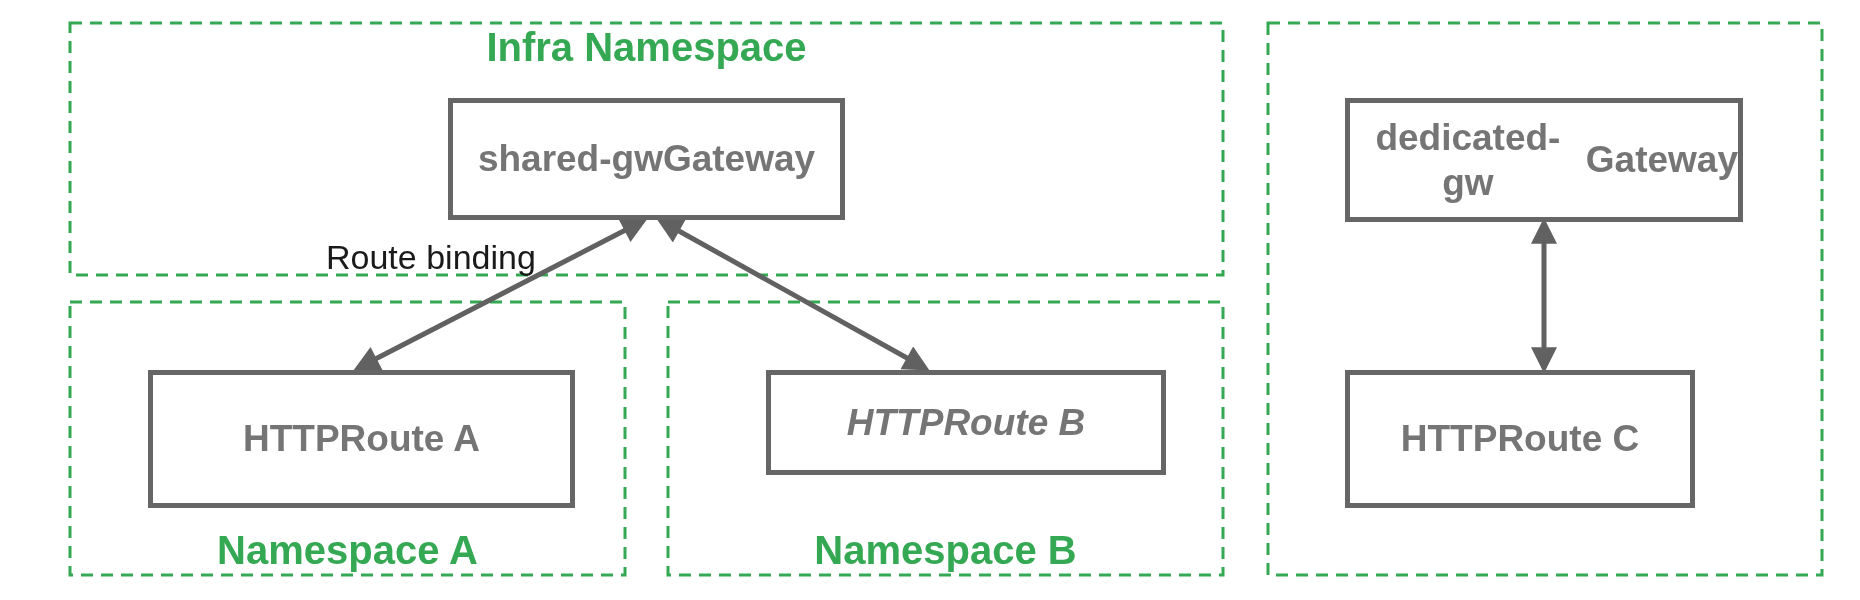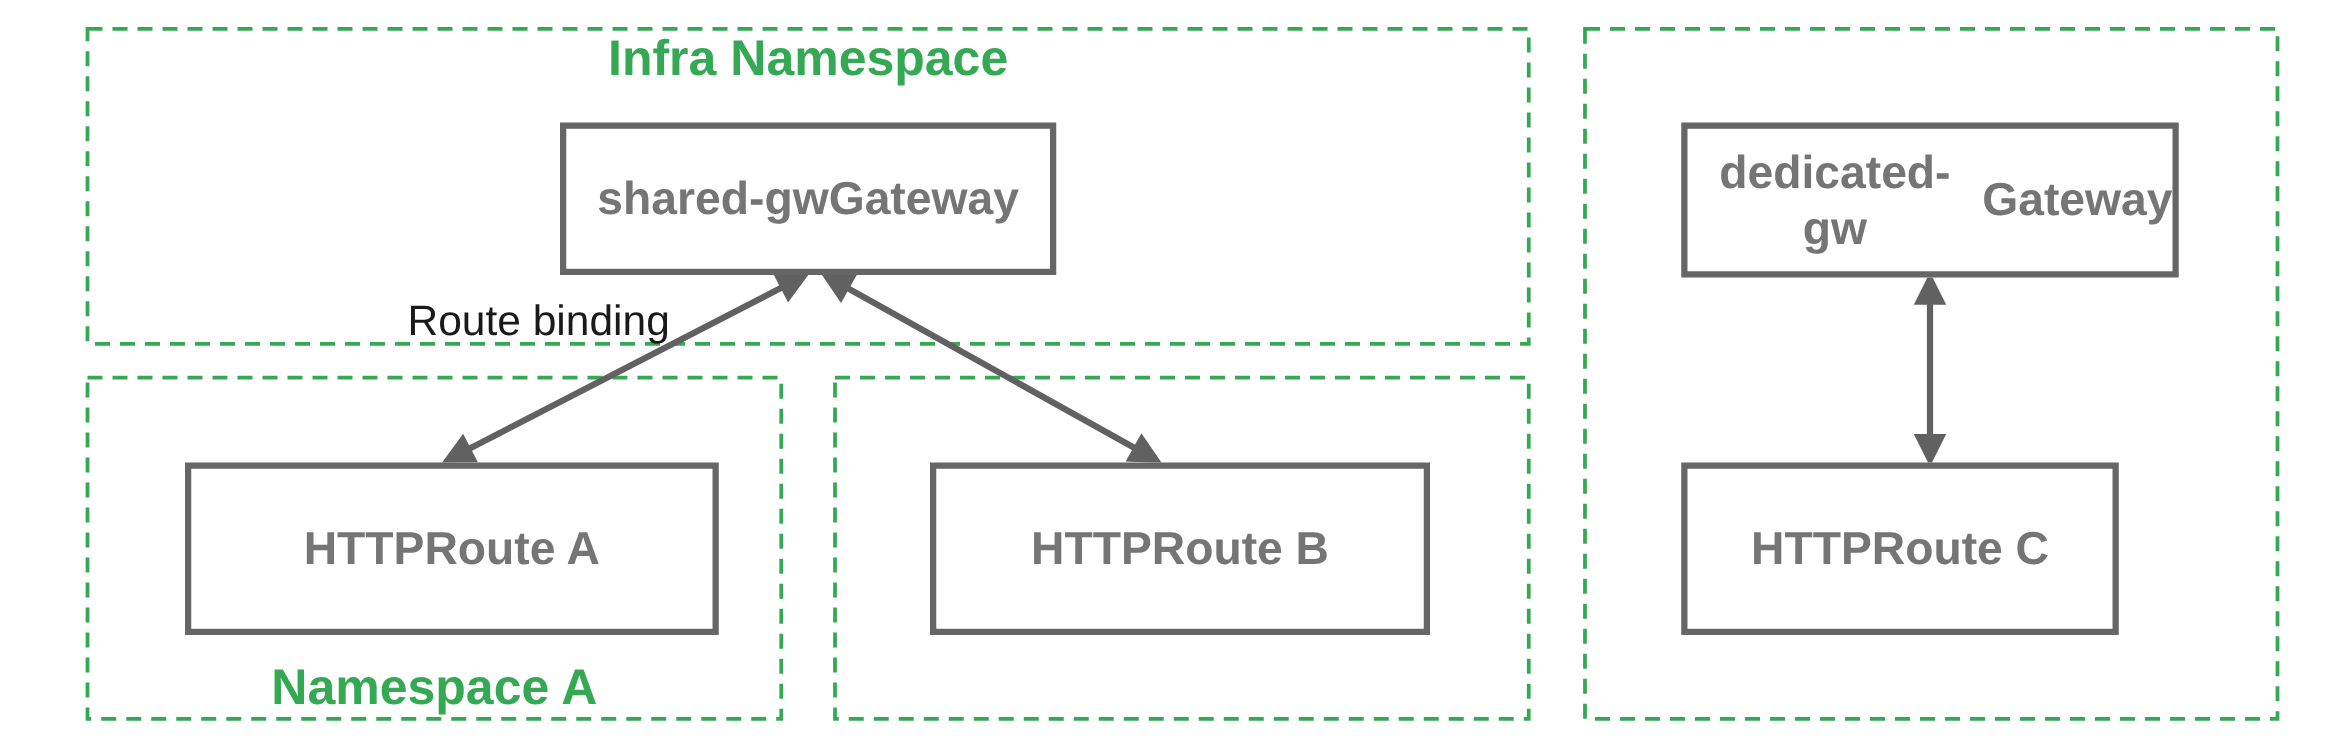--- a/index.html
+++ b/index.html
@@ -59,21 +59,21 @@
     color: var(--annotation-black, #1A1A1A);
   }
   
   #lbl-infra { left: 70px;   top: 26px;  width: 1153px; }
   #lbl-a     { left: 70px;   top: 529px; width: 555px; }
   #lbl-b     { left: 668px;  top: 529px; width: 555px; }
   #lbl-c     { left: 1268px; top: 529px; width: 554px; }
   #node-shared-gw    { left: 448px;  top: 98px;  width: 397px; height: 122px; }
   #node-dedicated-gw { left: 1345px; top: 98px;  width: 398px; height: 124px; }
   #node-route-a      { left: 148px;  top: 370px; width: 427px; height: 138px; }
-  #node-route-b      { left: 744px;  top: 370px; width: 400px; height: 138px; }
+  #node-route-b      { left: 766px;  top: 370px; width: 400px; height: 105px; font-style: italic; }
   #node-route-c      { left: 1345px; top: 370px; width: 350px; height: 138px; }
   #route-binding     { left: 304px;  top: 238px; margin-left: 22px; }
 </style>
 </head>
 <body>
 
 <div class="canvas">
 
   <svg class="overlay" viewBox="0 0 1860 600">
     <defs>
@@ -87,20 +87,21 @@
     <rect class="ns-border" x="668" y="302" width="555" height="273"></rect>
     <rect class="ns-border" x="1268" y="23" width="554" height="552"></rect>
 
     <line class="edge" x1="643" y1="221" x2="358" y2="368" marker-start="url(#ah)" marker-end="url(#ah)"></line>
     <line class="edge" x1="661" y1="221" x2="925" y2="368" marker-start="url(#ah)" marker-end="url(#ah)"></line>
     <line class="edge" x1="1544" y1="223" x2="1544" y2="368" marker-start="url(#ah)" marker-end="url(#ah)"></line>
   </svg>
 
   <div class="ns-label" id="lbl-a">Namespace A</div>
   <div class="ns-label" id="lbl-infra">Infra Namespace</div>
+  <div class="ns-label" id="lbl-b">Namespace B</div>
 
   <div class="node" id="node-shared-gw">
     <span>shared-gw</span>
     <span>Gateway</span>
   </div>
 
   <div class="node" id="node-dedicated-gw">
     <span>dedicated-gw</span>
     <span>Gateway</span>
   </div>

